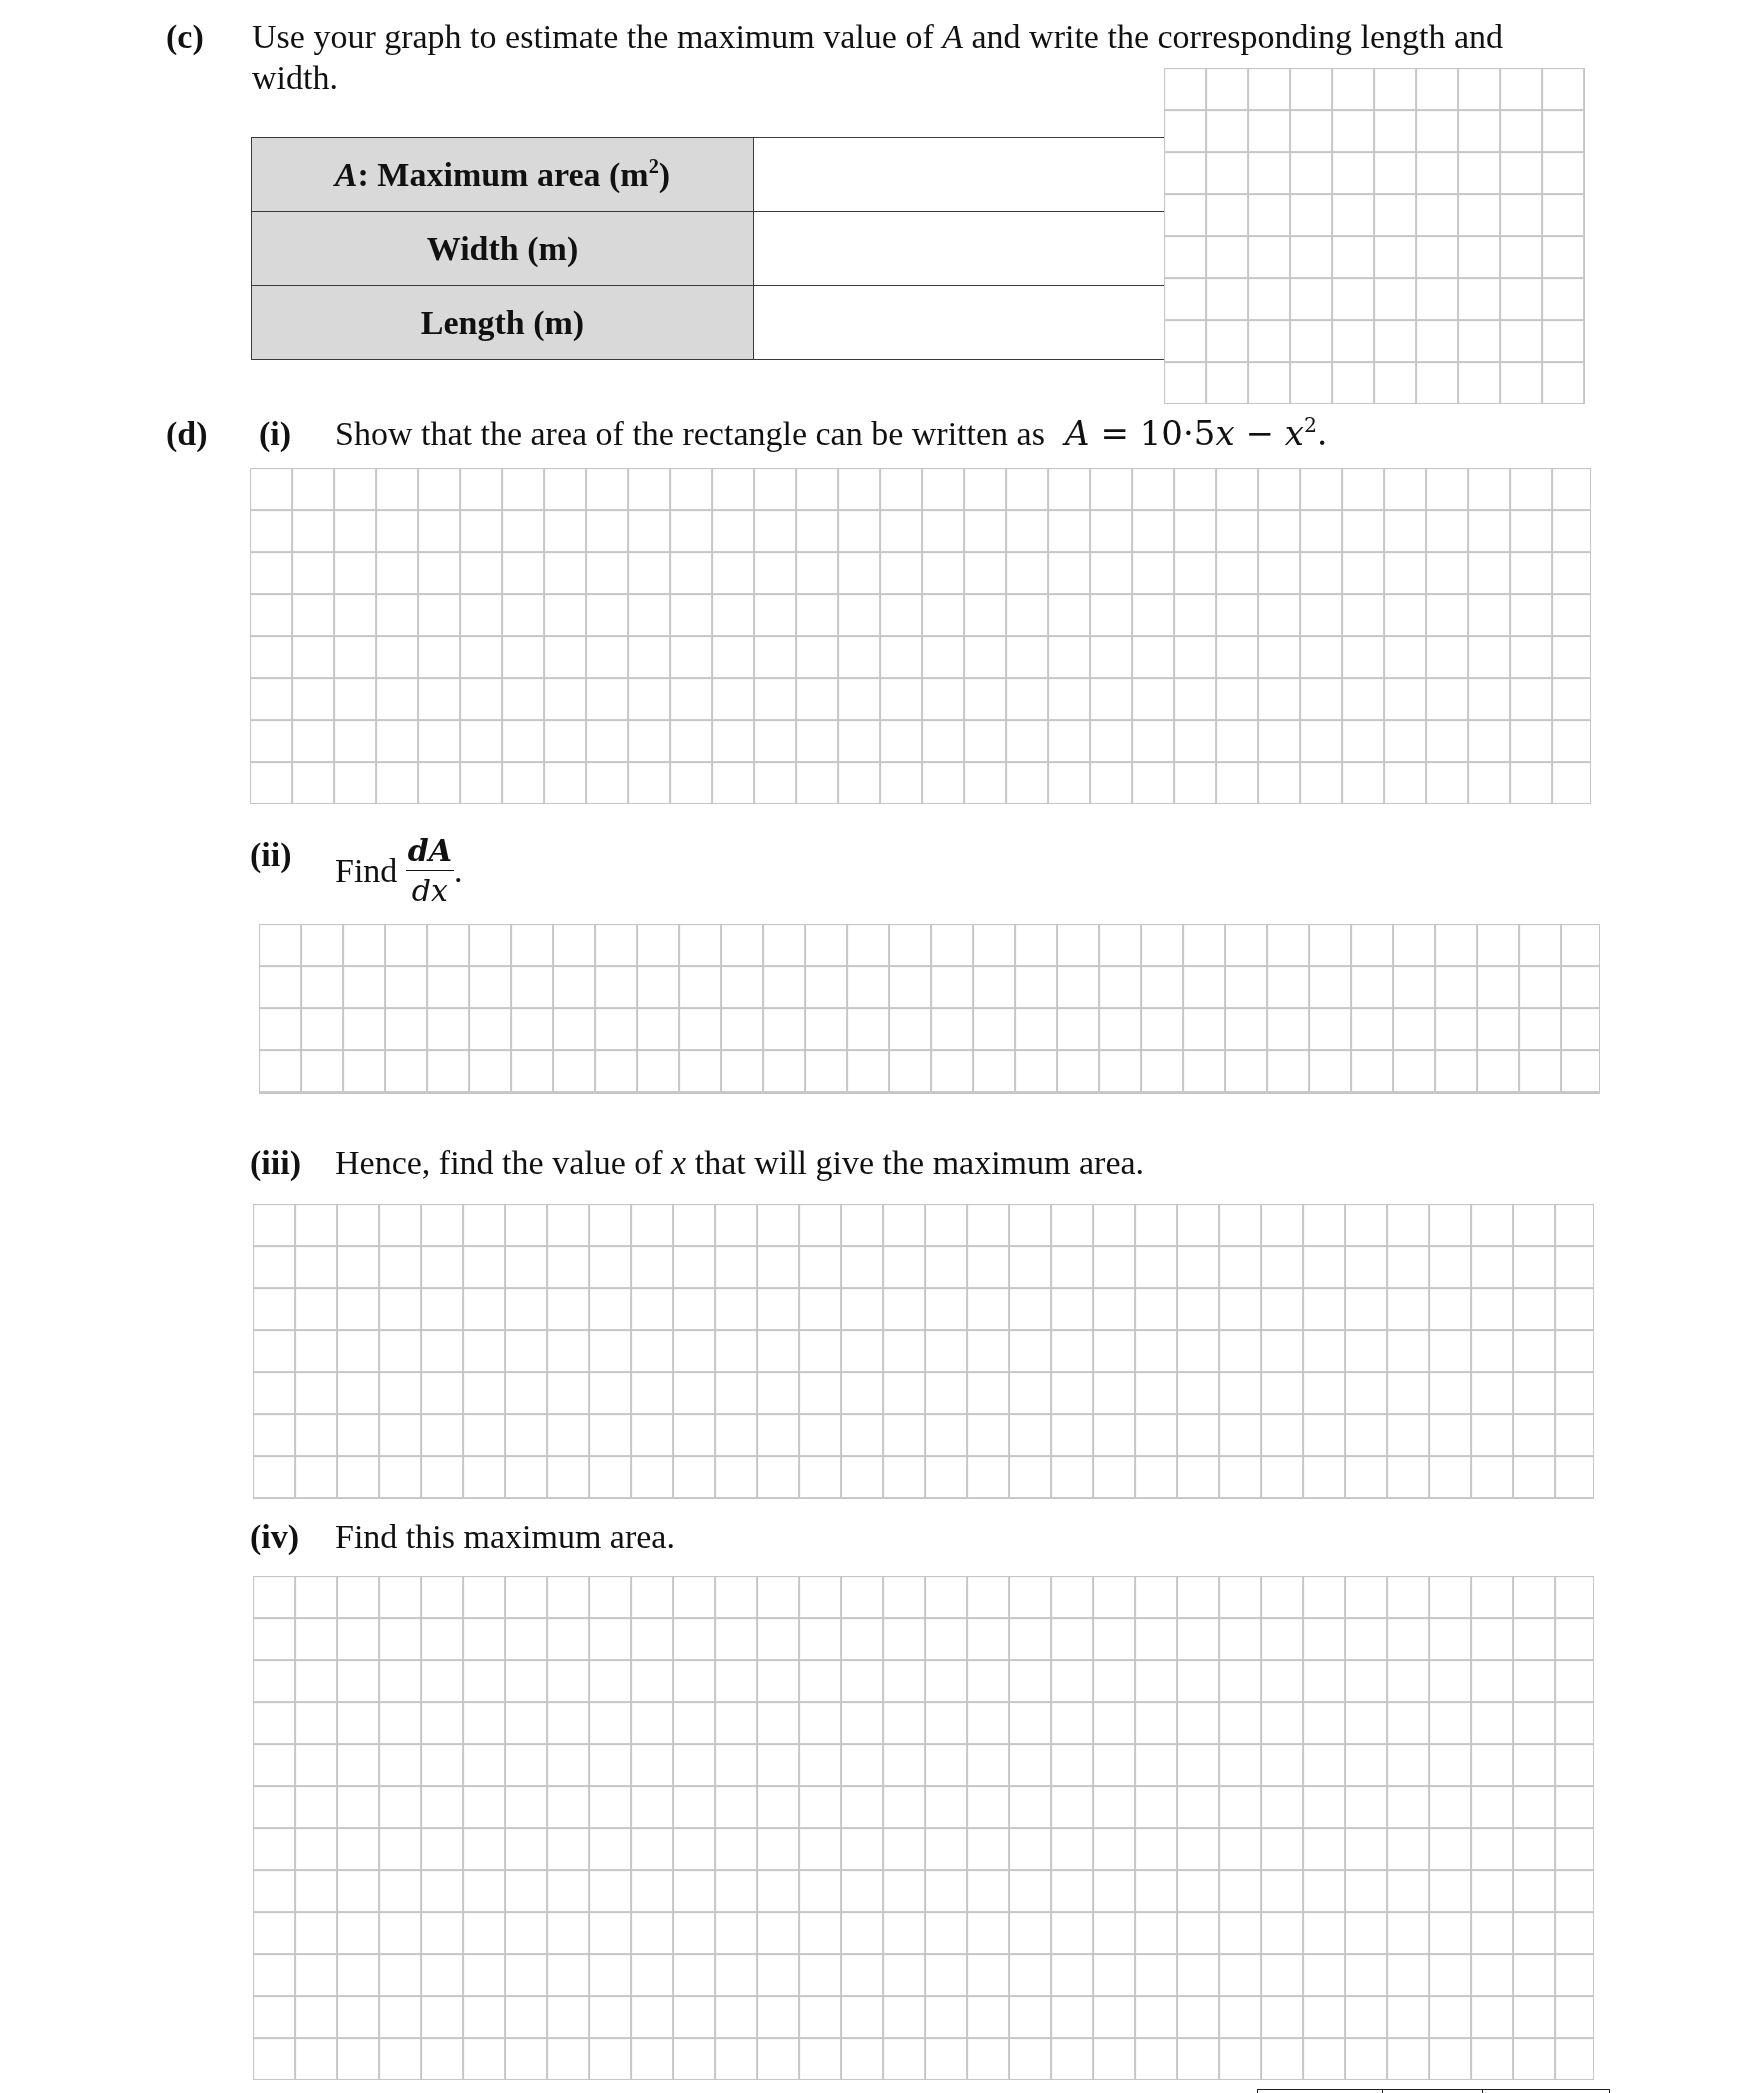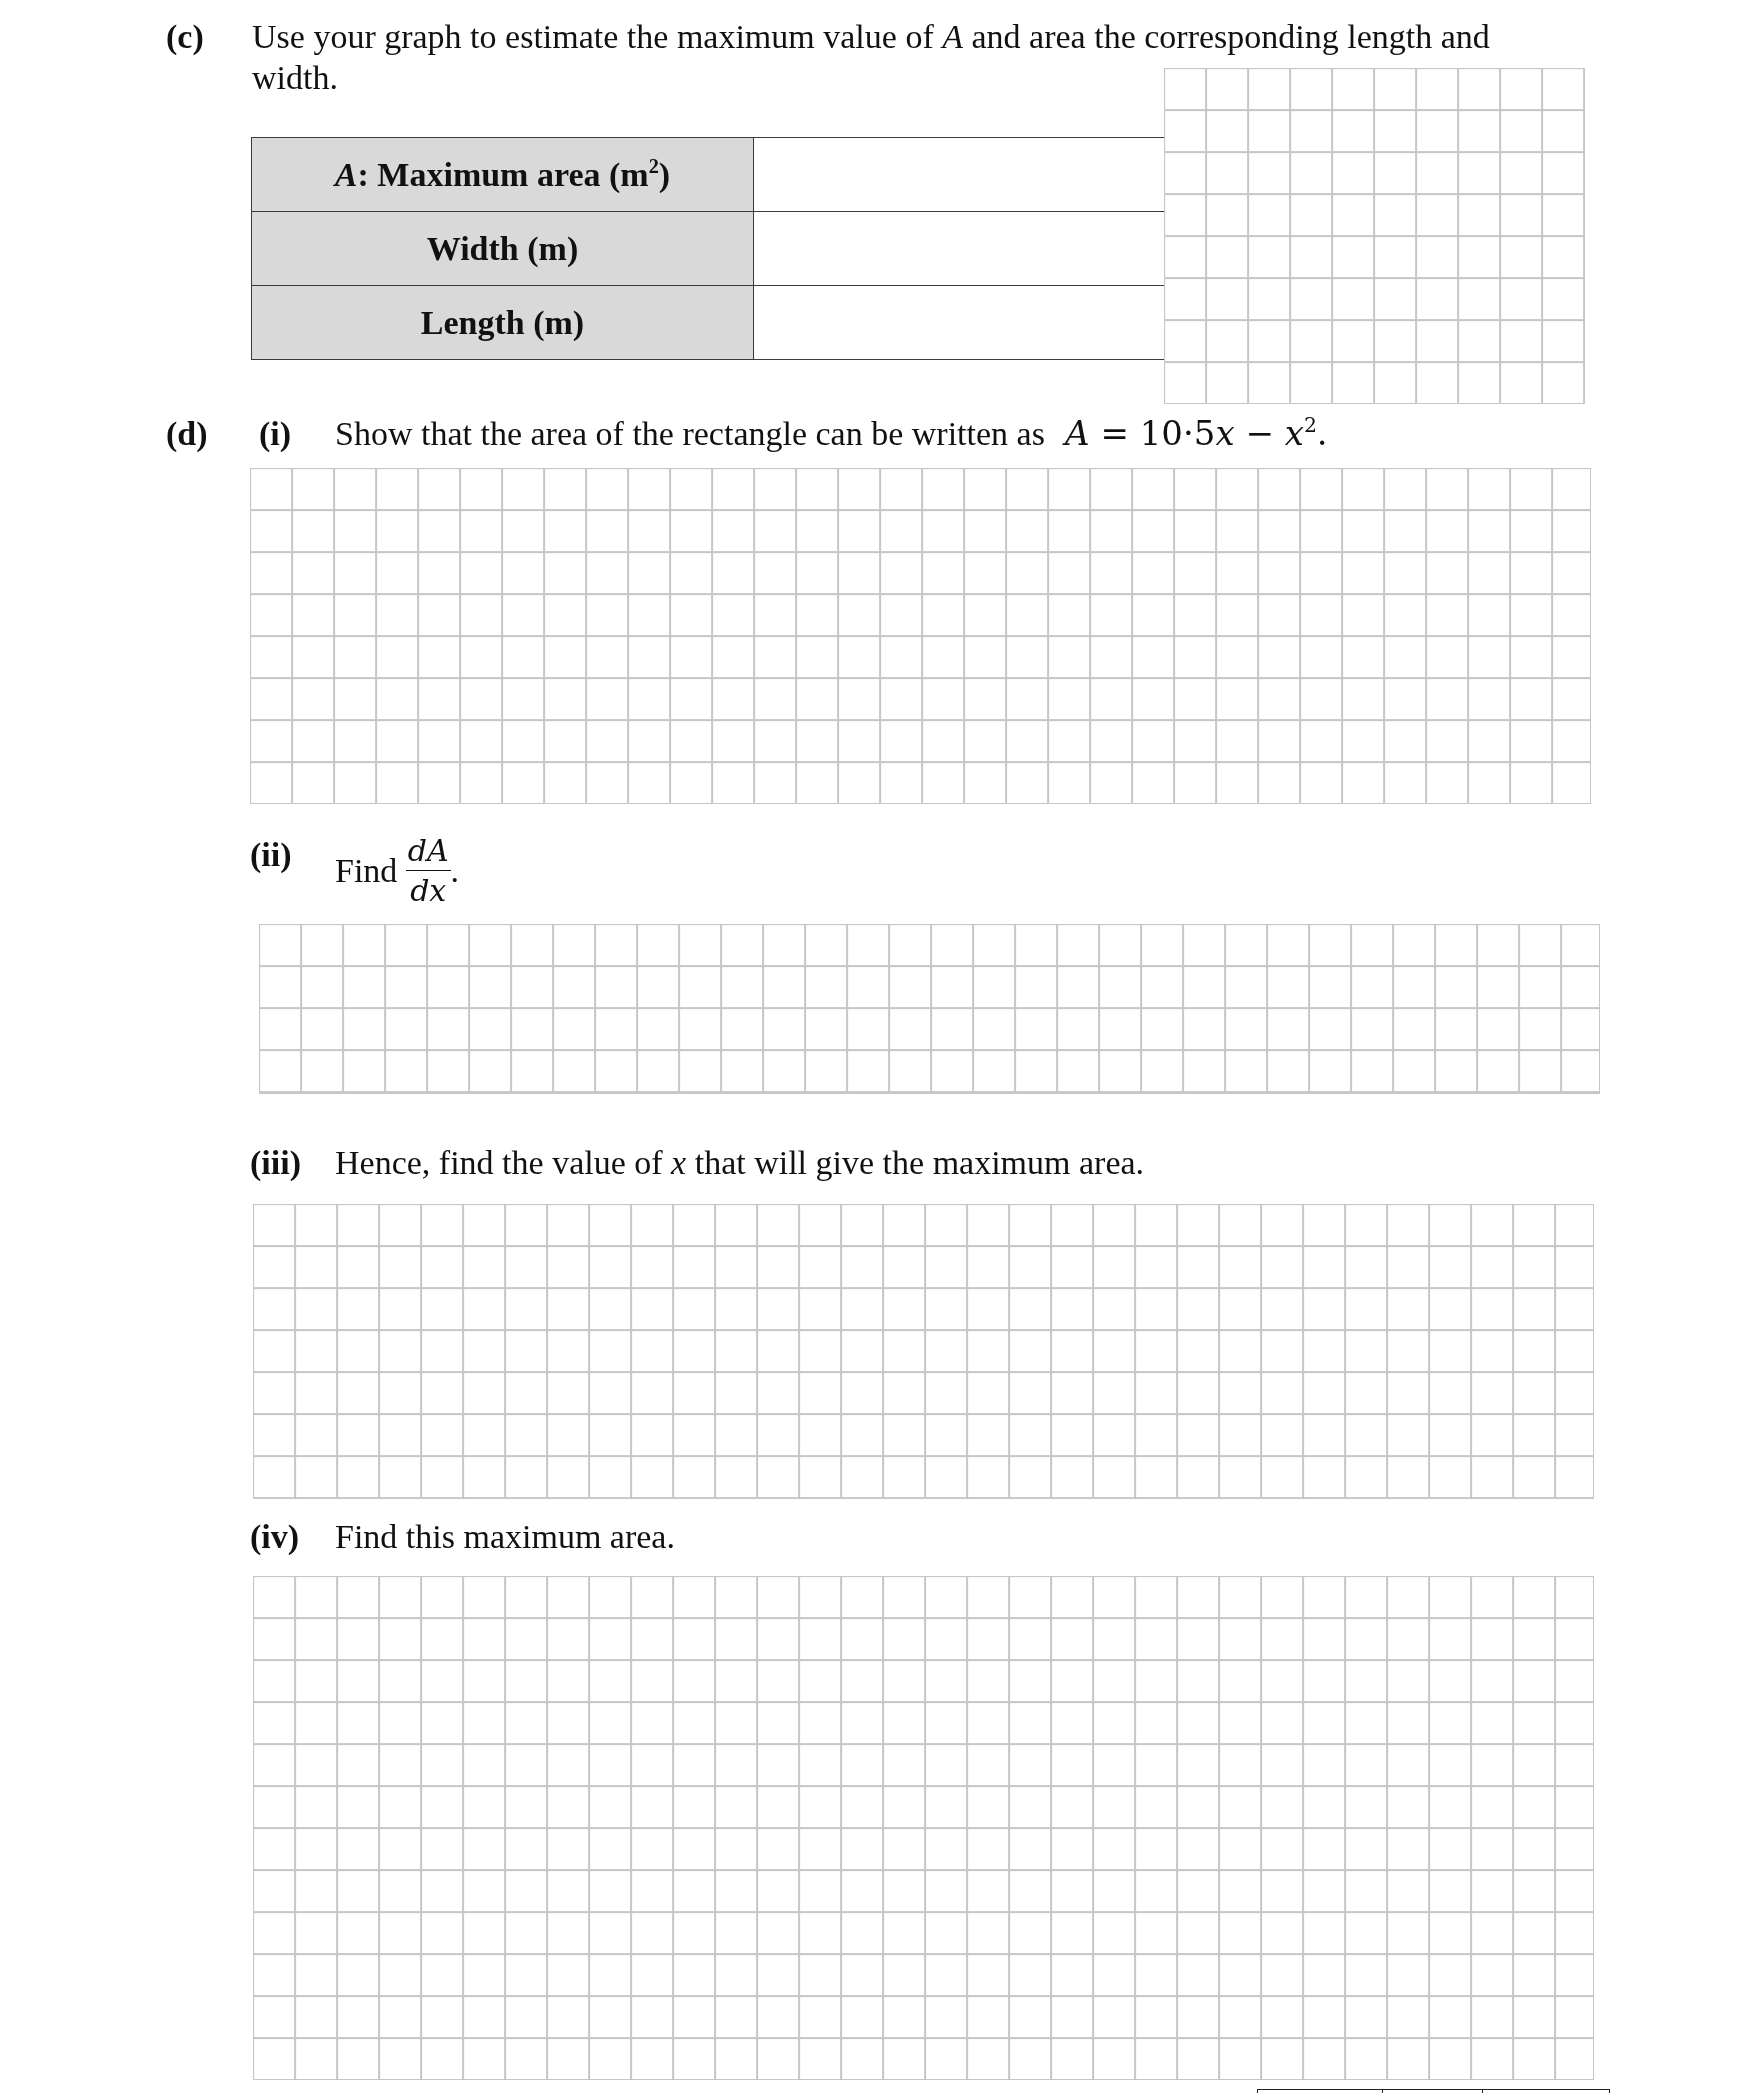--- a/index.html
+++ b/index.html
@@ -23,34 +23,34 @@
     table.answers td {
       border: 1.9px solid #3a3a3a; height: 73px; padding: 0;
       font-size: 34px; font-weight: bold; text-align: center; vertical-align: middle;
     }
     table.answers td.label { background: #d9d9d9; width: 501px; }
     table.answers td.value { background: #ffffff; }
     sup { font-size: 0.6em; vertical-align: 0.65em; line-height: 0; }
     .math { font-family: "DejaVu Serif", serif; font-style: italic; }
     .mathup { font-family: "DejaVu Serif", serif; }
     .frac { display: inline-block; vertical-align: middle; text-align: center; font-family: "DejaVu Serif", serif; font-style: italic; font-size: 30px; line-height: 35px; }
-    .frac .num { display: block; border-bottom: 1.9px solid #111; padding: 0 1.9px 1.9px 1.9px; }
+    .frac .num { display: block; border-bottom: 1.9px solid #111; padding: 0 1.9px 1.9px 1.9px; font-weight: bold; }
     .frac .den { display: block; padding-top: 1.9px; }
     .bottom-box {
       position: absolute; left: 1257px; top: 2089px; width: 353px; height: 19.3px;
       border: 1.9px solid #222; box-sizing: border-box; border-bottom: none;
     }
     .bottom-box .div { position: absolute; top: 0; bottom: 0; width: 0; border-left: 1.9px solid #222; }
   </style>
 </head>
 <body>
 
 <div class="abs qtext bold" style="left:166px; top:16.4px;">(c)</div>
 <div class="abs qtext" style="left:252px; top:16.4px;">
-  <span>Use your graph to estimate the maximum value of </span><span class="italic">A</span><span> and area the corresponding length and</span>
+  <span>Use your graph to estimate the maximum value of </span><span class="italic">A</span><span> and write the corresponding length and</span>
 </div>
 <div class="abs qtext" style="left:252px; top:57px;">width.</div>
 
 <table class="answers">
   <tbody>
       <tr>
     <td class="label">
       <span class="italic">A</span><span>: Maximum area (m</span><sup>2</sup><span>)</span>
     </td>
     <td class="value"></td>

